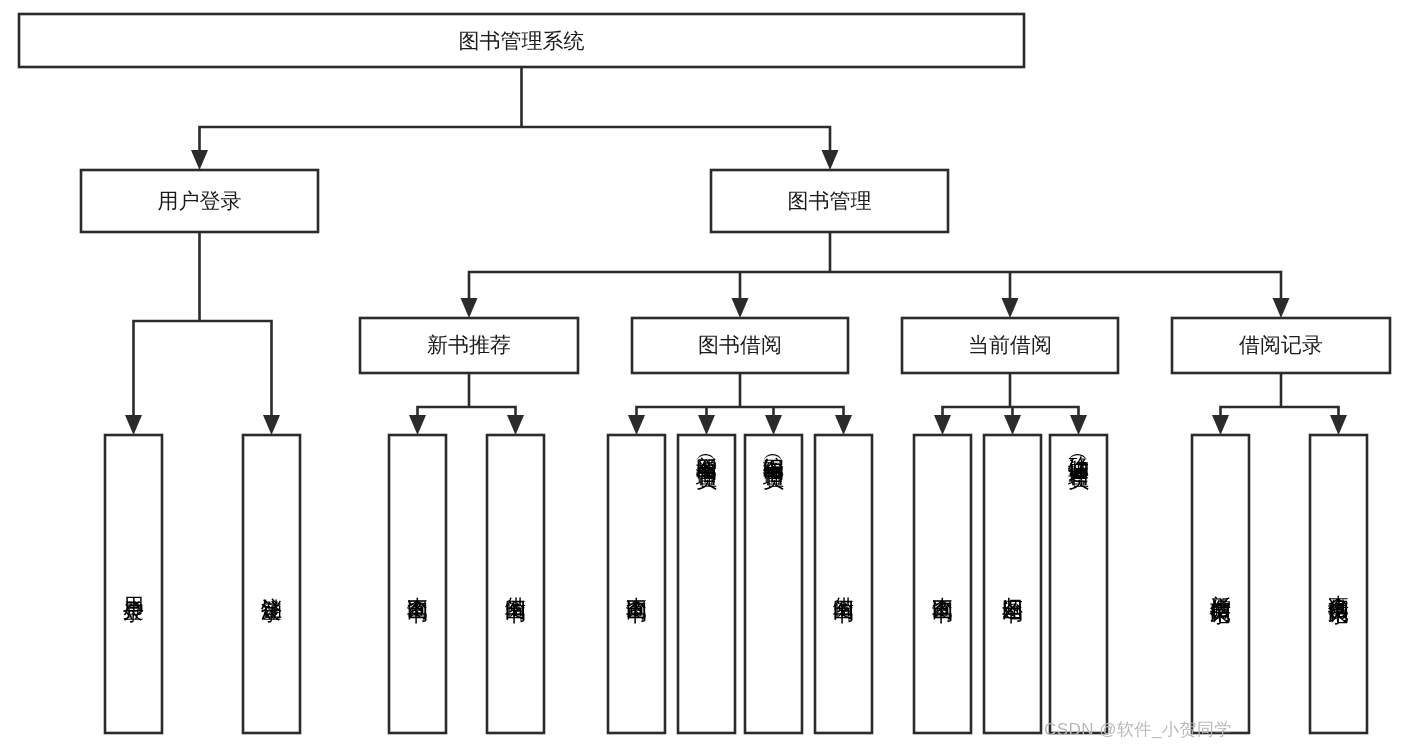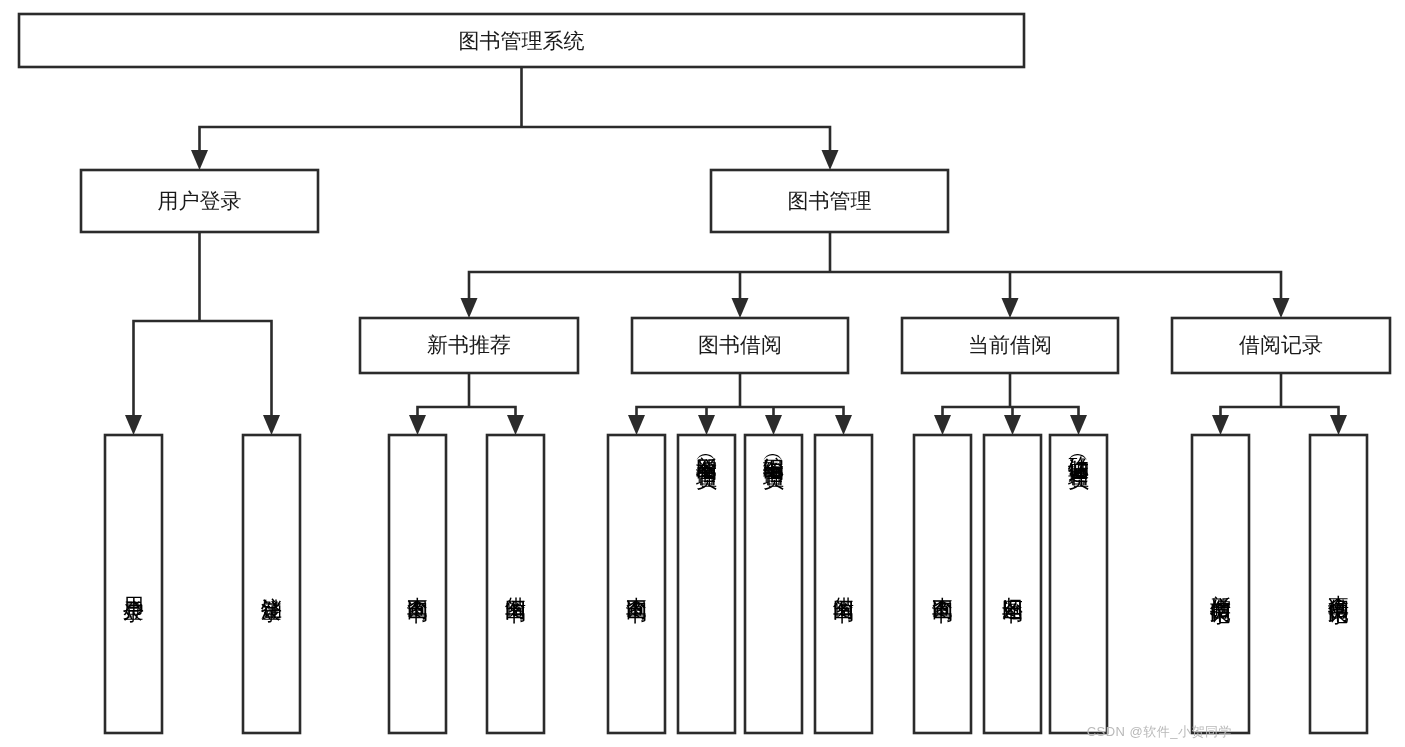--- a/index.html
+++ b/index.html
@@ -52,21 +52,21 @@
     writing-mode: vertical-rl;
     text-orientation: upright;
     letter-spacing: 2px;
     white-space: pre;
   }
   .watermark {
     position: absolute;
     right: 8px;
     bottom: 6px;
     font-family: "Liberation Sans", "DejaVu Sans", sans-serif;
-    font-size: 13px;
+    font-size: 17px;
     color: #b9b9b9;
     letter-spacing: 0.5px;
     white-space: nowrap;
     user-select: none;
   }
 </style>
 </head>
 <body>
 
 <div id="diagram-root">

